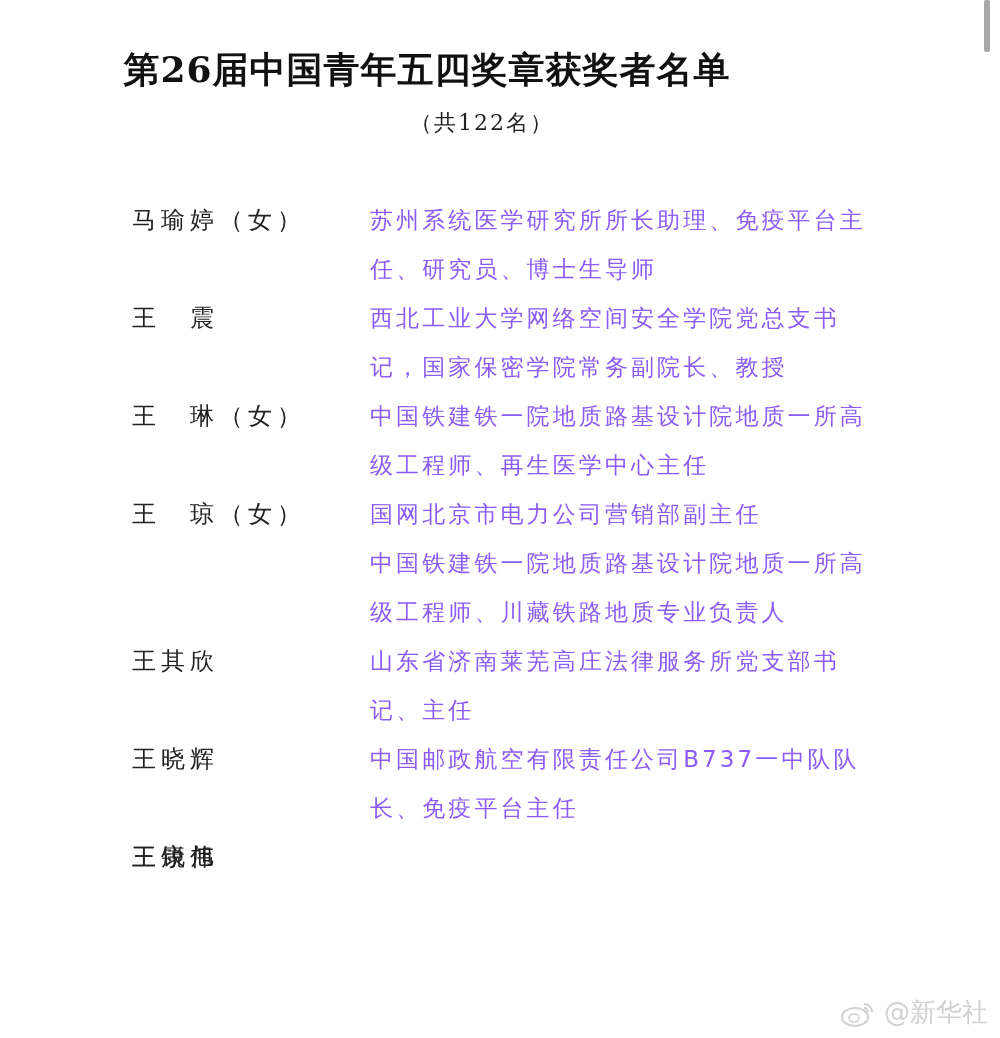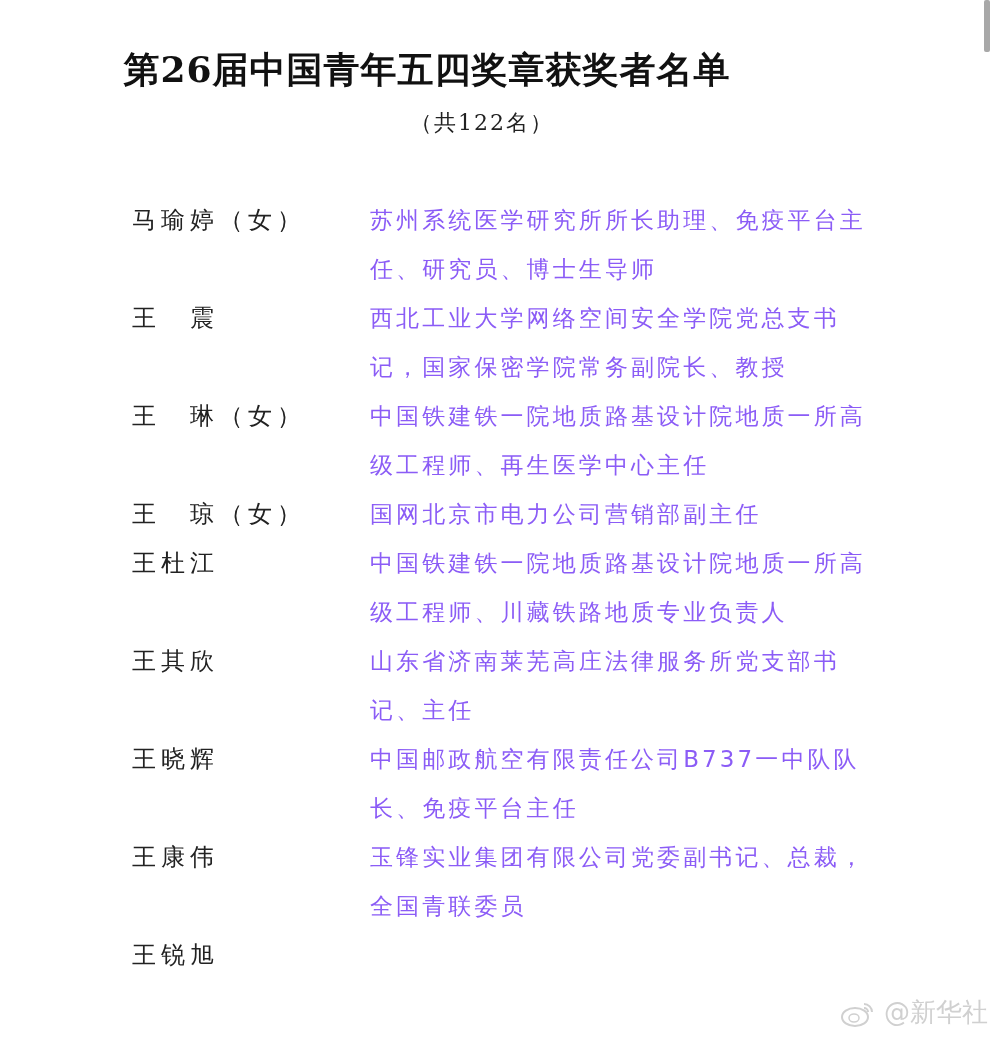--- a/index.html
+++ b/index.html
@@ -57,34 +57,32 @@
   </div>
   <div class="entry">
     <div class="name">王　琳（女）</div>
     <div class="desc">中国铁建铁一院地质路基设计院地质一所高级工程师、再生医学中心主任</div>
   </div>
   <div class="entry">
     <div class="name">王　琼（女）</div>
     <div class="desc">国网北京市电力公司营销部副主任</div>
   </div>
   <div class="entry">
-    <div class="name">王杜江</div>
     <div class="desc">中国铁建铁一院地质路基设计院地质一所高级工程师、川藏铁路地质专业负责人</div>
   </div>
   <div class="entry">
     <div class="name">王其欣</div>
     <div class="desc">山东省济南莱芜高庄法律服务所党支部书记、主任</div>
   </div>
   <div class="entry">
     <div class="name">王晓辉</div>
     <div class="desc">中国邮政航空有限责任公司B737一中队队长、免疫平台主任</div>
   </div>
   <div class="entry">
     <div class="name">王康伟</div>
-    <div class="desc">玉锋实业集团有限公司党委副书记、总裁，全国青联委员</div>
   </div>
   <div class="entry">
     <div class="name">王锐旭</div>
   </div>
 </div>
 
 <div class="watermark">
   <svg class="weibo-icon" viewBox="0 0 36 30">
     <ellipse cx="15" cy="19" rx="13" ry="9" fill="none" stroke="#d0d0d0" stroke-width="2"></ellipse>
     <ellipse cx="14" cy="20" rx="5" ry="4" fill="none" stroke="#d0d0d0" stroke-width="1.5"></ellipse>

